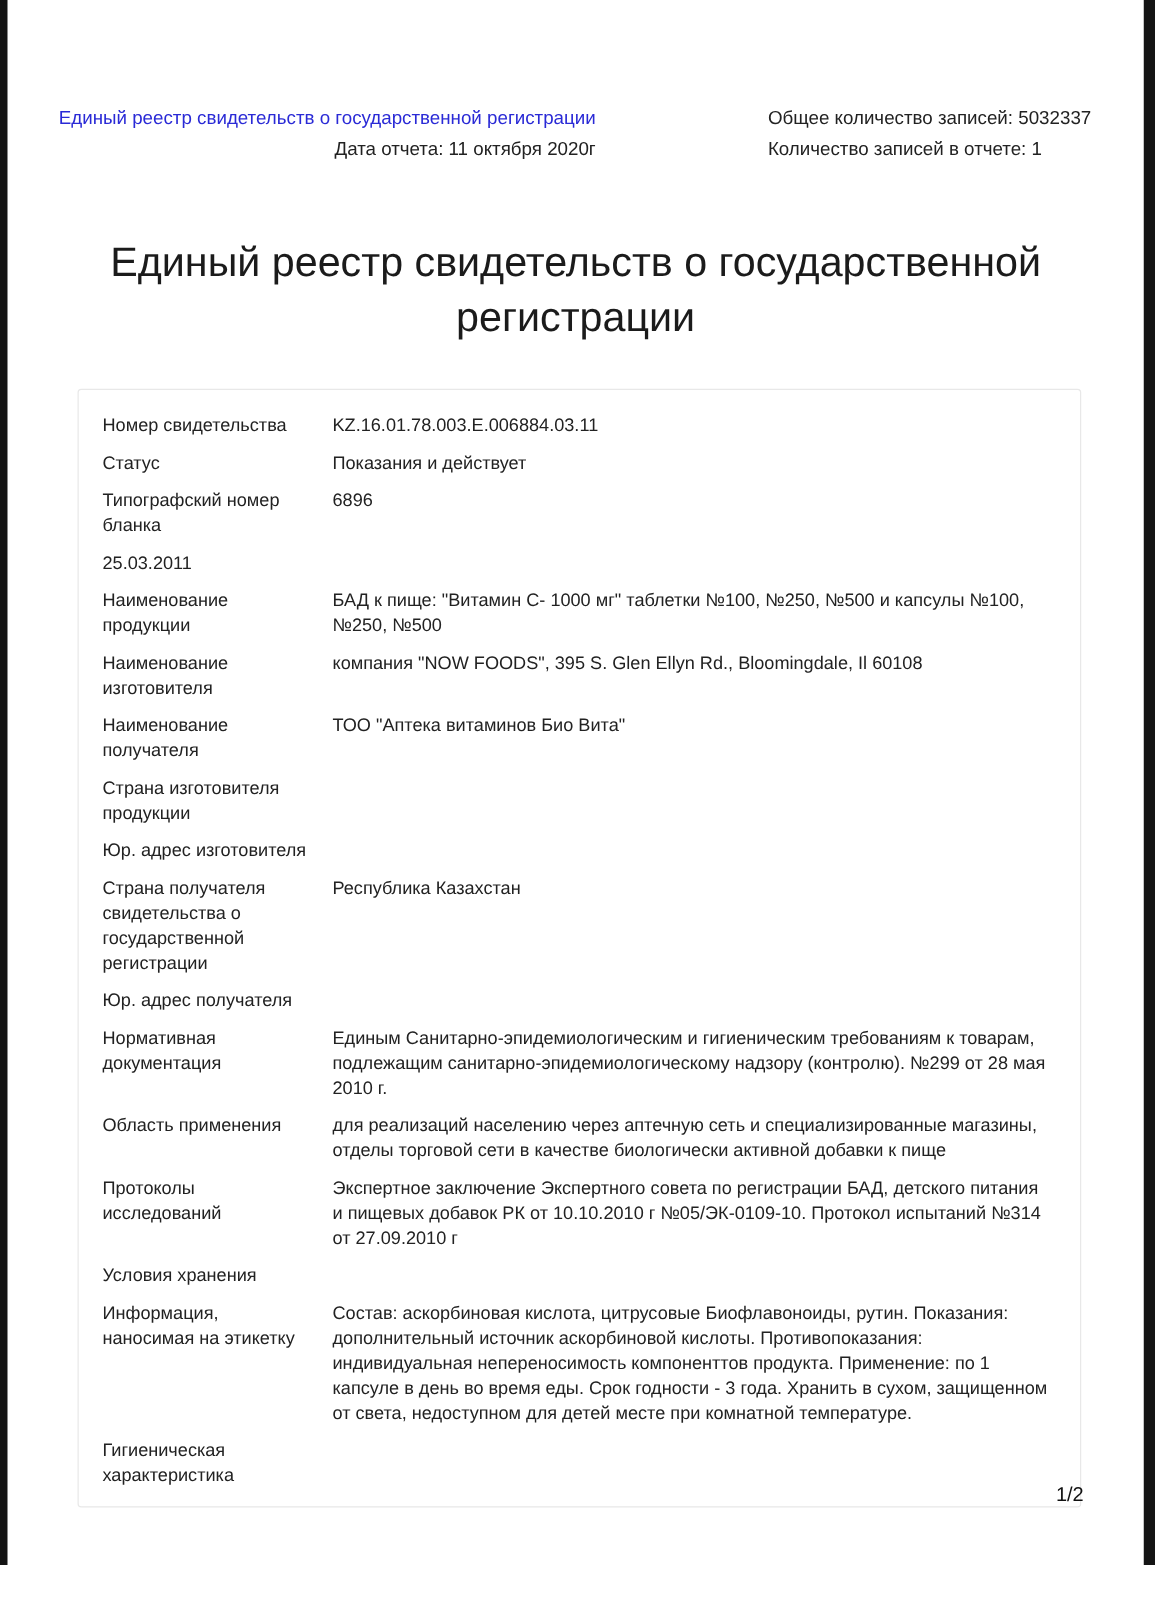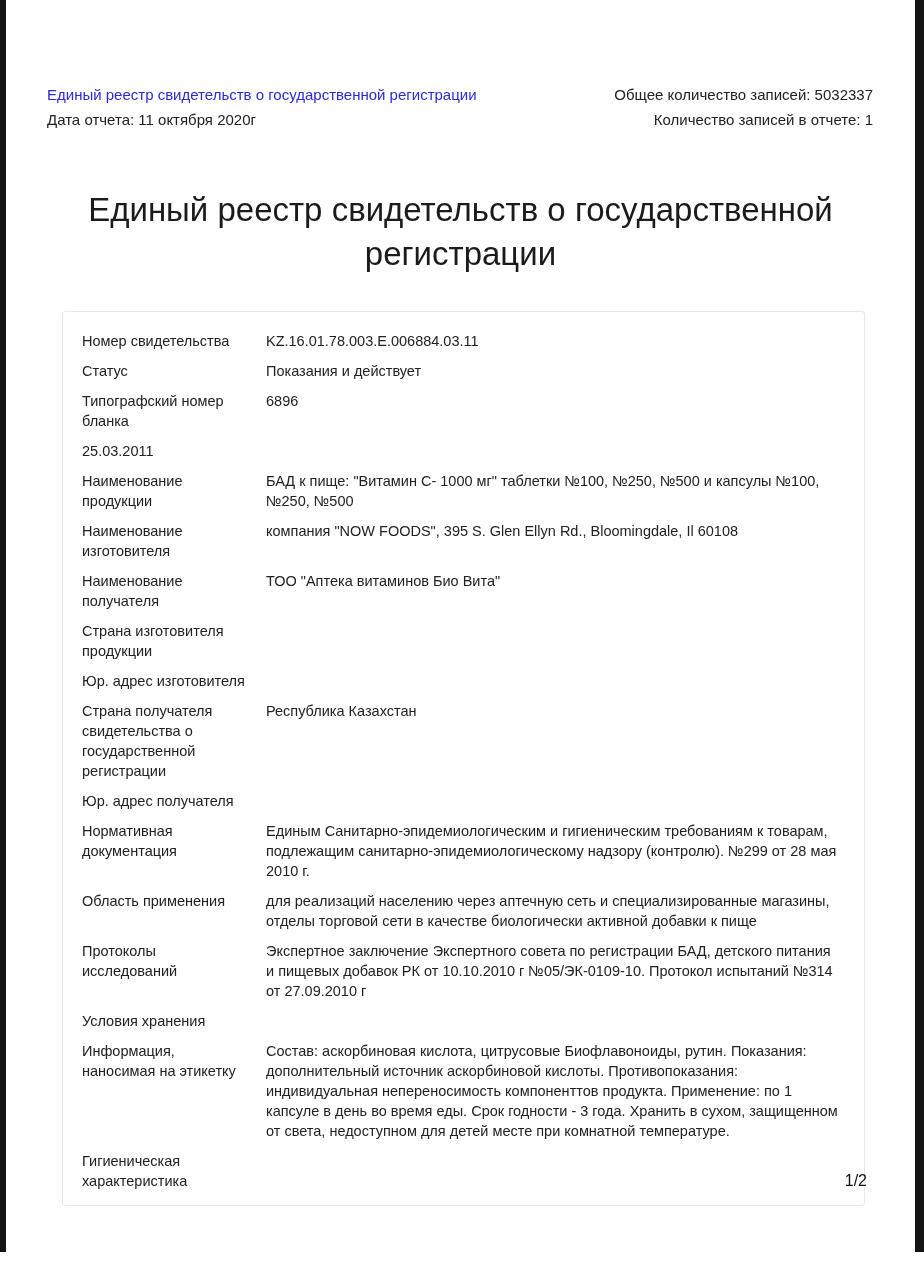--- a/index.html
+++ b/index.html
@@ -19,28 +19,28 @@
 
   .header {
     display: flex;
     justify-content: space-between;
     align-items: flex-start;
     padding: 82px 42px 0 41px;
     font-size: 15px;
     line-height: 25px;
   }
   .header .left  { text-align: left; }
-  .header .right { text-align: right; }
+  .header .right { text-align: left; }
   .registry-link {
     color: var(--link, #2a2ad6);
     cursor: pointer;
     text-decoration: none;
     display: block;
   }
-  .report-date { color: var(--text, #222); }
+  .report-date { color: var(--text, #222); text-align: right; }
 
   .doc-title {
     margin: 56px auto 0;
     max-width: 780px;
     text-align: center;
     font-size: 33px;
     font-weight: 400;
     line-height: 1.32;
     color: var(--title, #1b1b1b);
   }
@@ -60,21 +60,21 @@
     margin-bottom: 10px;
     line-height: 20px;
   }
   .row:last-child { margin-bottom: 0; justify-content: flex-end; }
   .row .label { flex: 0 0 168px; width: 168px; color: var(--text, #222); }
   .row .value { flex: 1; color: var(--text, #222); white-space: pre-line; }
 
   .page-number {
     position: absolute;
     right: 48px;
-    bottom: 62px;
+    bottom: 46px;
     font-size: 16px;
     color: #111;
   }
 </style>
 </head>
 <body>
 
 <div class="page">
 
   <div class="header">

